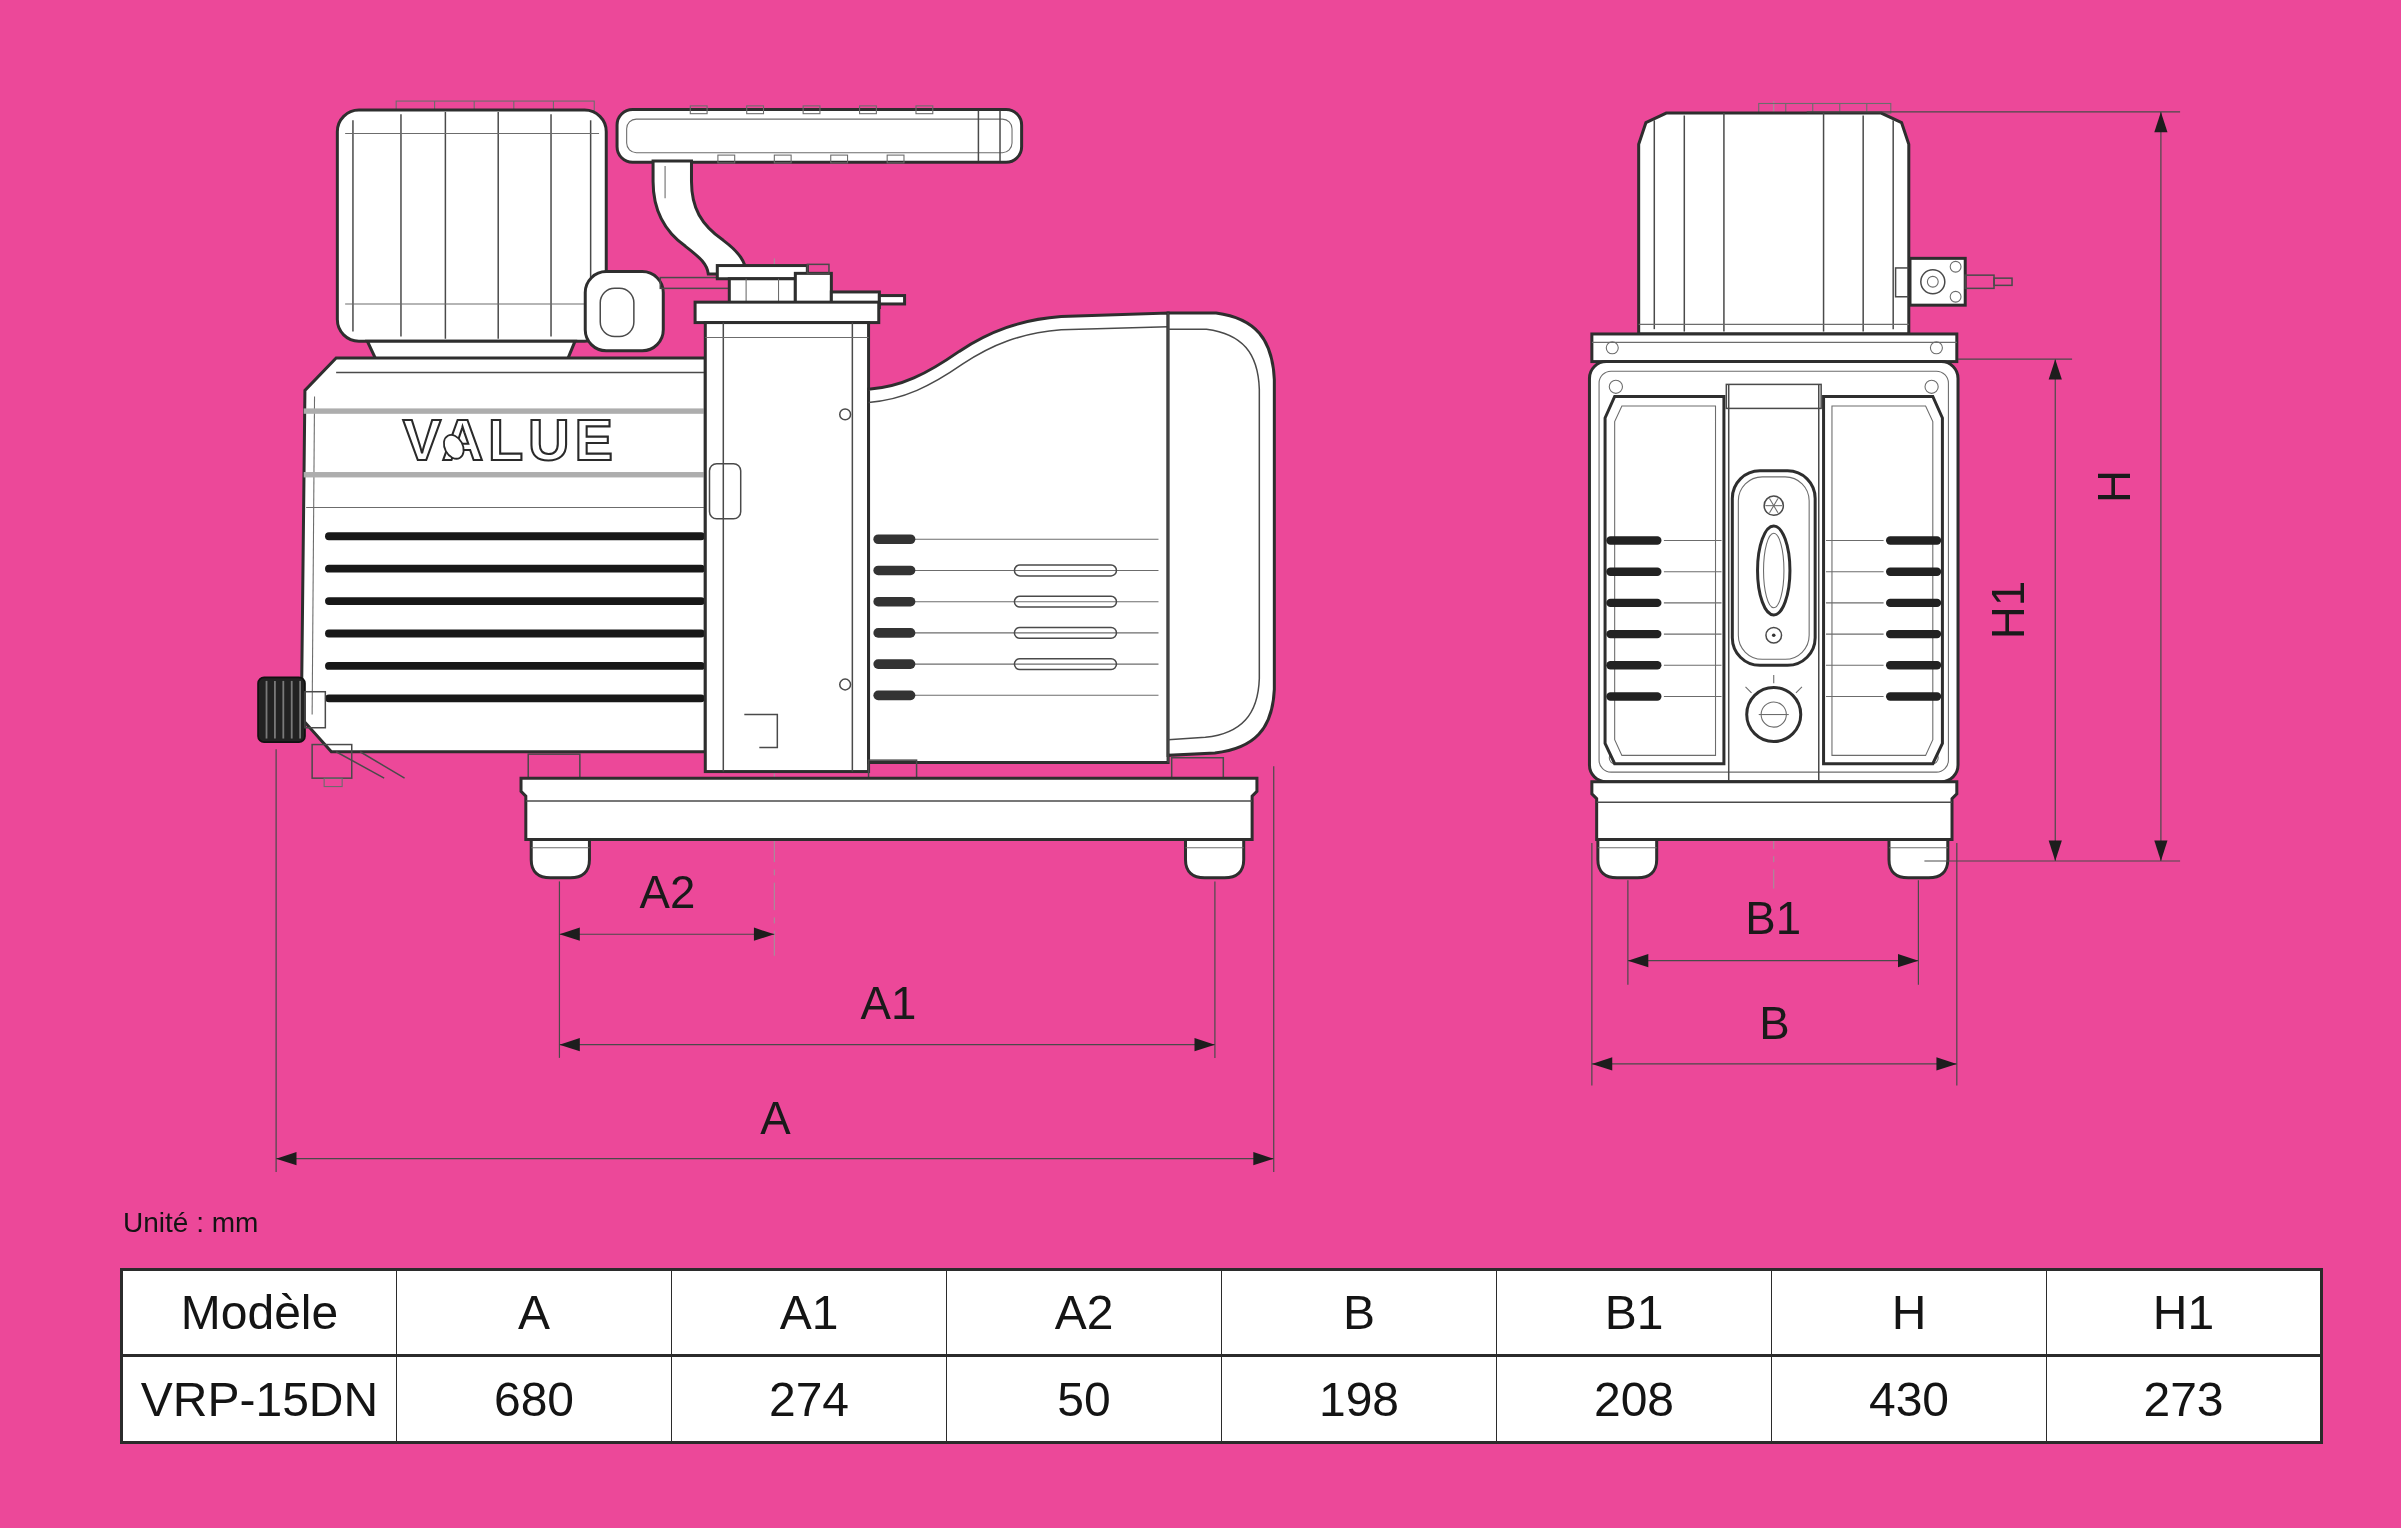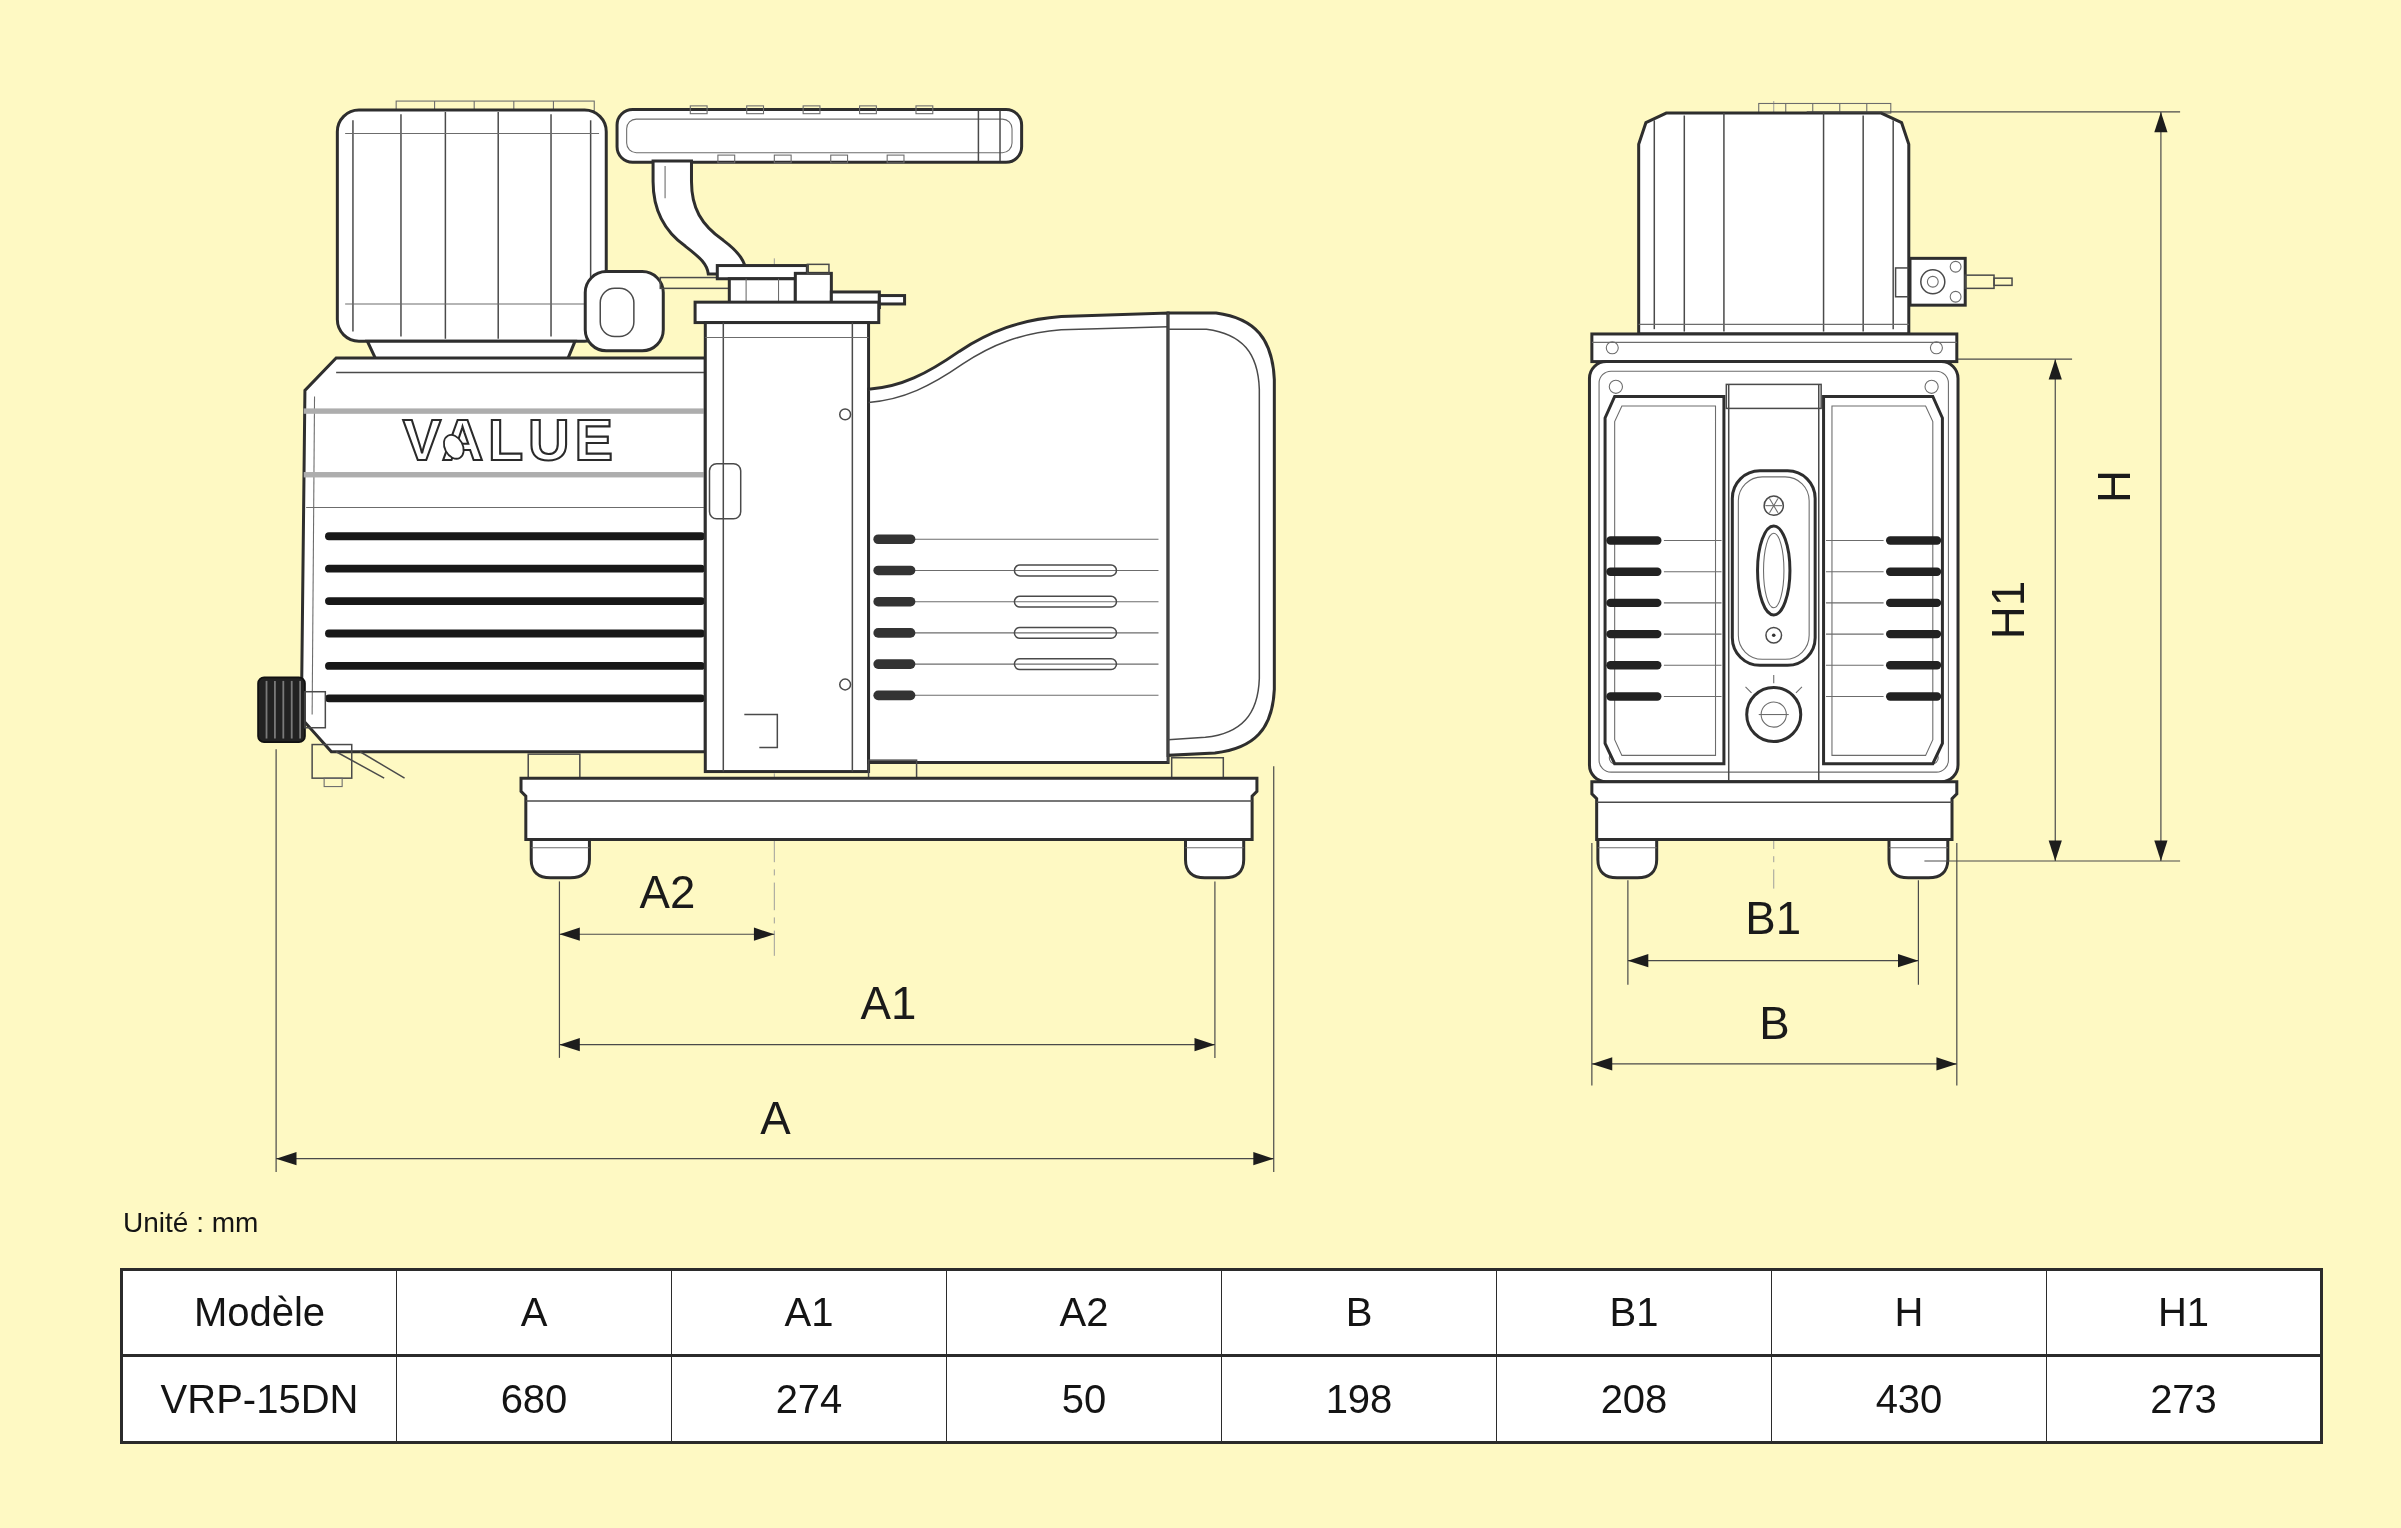--- a/index.html
+++ b/index.html
@@ -1,33 +1,33 @@
 <!DOCTYPE html>
 <html style="font-size:9.6px"><head>
 <meta charset="utf-8">
 <style>
   html,body{margin:0;padding:0;background:#ffffff;}
-  .page{position:relative;width:2401px;height:1529px;background:#fef9c3;overflow:hidden;
+  .page{position:relative;width:2401px;height:1529px;background:#ec4899;overflow:hidden;
         font-family:"Liberation Sans",sans-serif;color:#1a1a1a;}
   svg{position:absolute;left:0;top:0;}
   .ln{stroke:#2e2e2e;stroke-width:5;fill:#ffffff;}
   .ln2{stroke:#4a4a4a;stroke-width:2.5;fill:none;}
   .ln3{stroke:#6c6c6c;stroke-width:1.8;fill:none;}
   .dim{stroke:#4a4a4a;stroke-width:2;fill:none;}
   .arrow{fill:#1d1d1d;stroke:none;}
   .dimtext{font-family:"Liberation Sans",sans-serif;font-size:76px;fill:#1a1a1a;}
   .logo{font-family:"Liberation Sans",sans-serif;font-weight:bold;font-size:96px;
         fill:#ffffff;stroke:#2a2a2a;stroke-width:3.5;letter-spacing:8px;}
   .center{stroke:#9a9a9a;stroke-width:1.6;stroke-dasharray:46 12 10 12;fill:none;}
   .unit-note{position:absolute;left:123px;top:1207px;font-size:28px;color:#141414;}
   table.dims{position:absolute;left:120px;top:1268px;width:2200px;border-collapse:collapse;
         table-layout:fixed;background:#ffffff;}
   table.dims th,table.dims td{border-left:1.5px solid #2b2b2b;border-right:1.5px solid #2b2b2b;
         border-top:3px solid #2b2b2b;border-bottom:3px solid #2b2b2b;
-        font-size:40px;font-weight:normal;text-align:center;color:#141414;padding:0;}
+        font-size:48px;font-weight:normal;text-align:center;color:#141414;padding:0;}
   table.dims th{height:83px;}
   table.dims td{height:84px;}
   table.dims{border:3px solid #2b2b2b;}
 </style>
 </head>
 <body>
 
 <div class="page">
 
 <svg width="2401" height="1261" viewBox="0 0 4000 2100">

